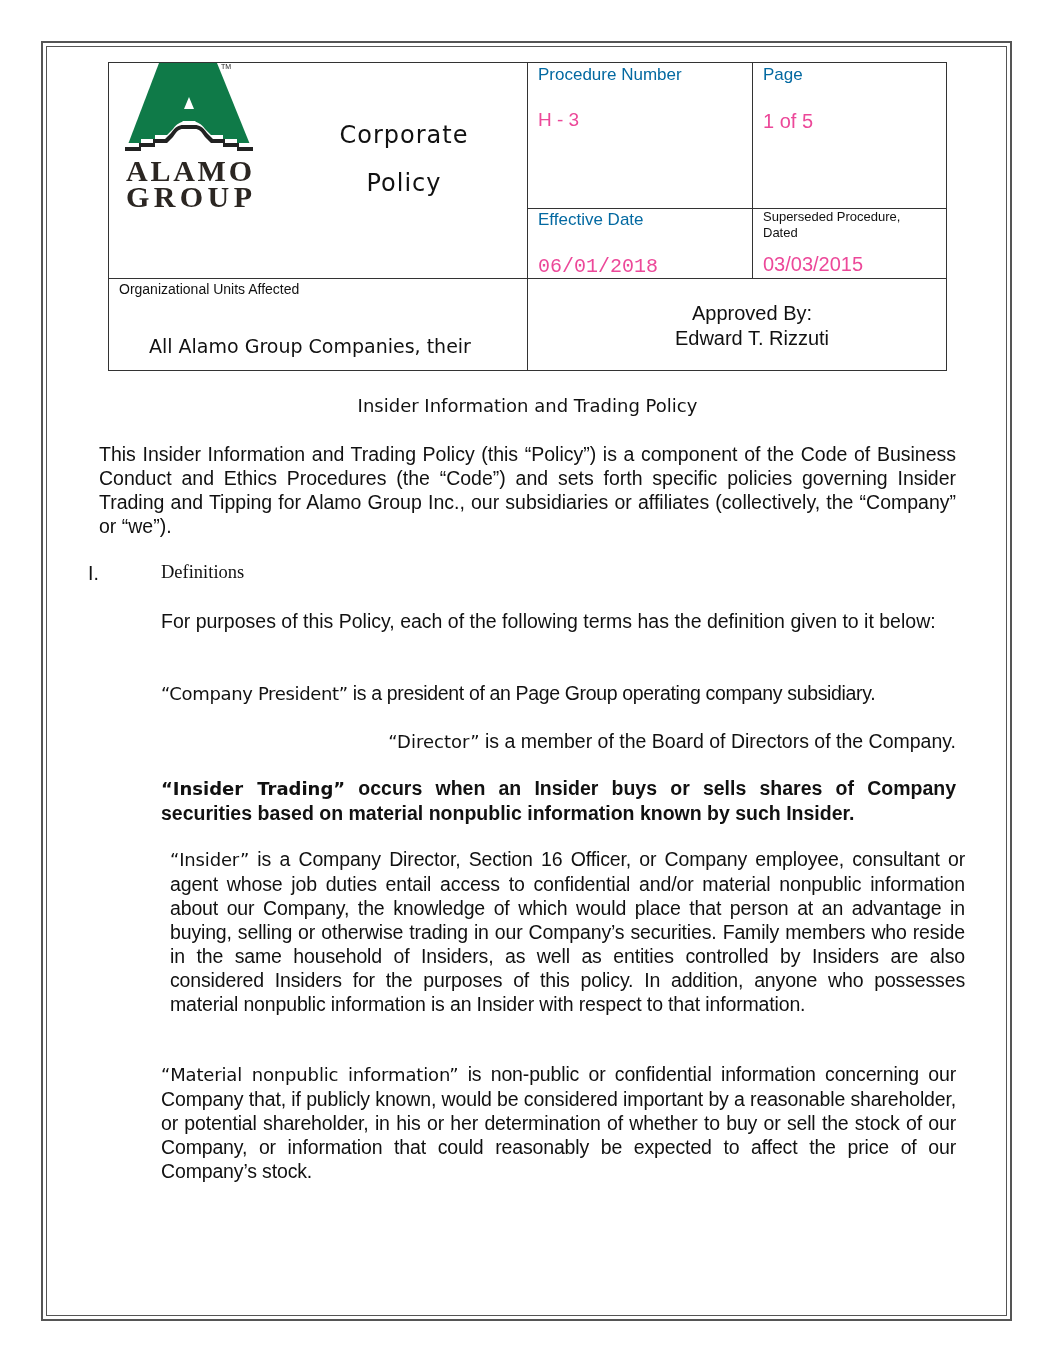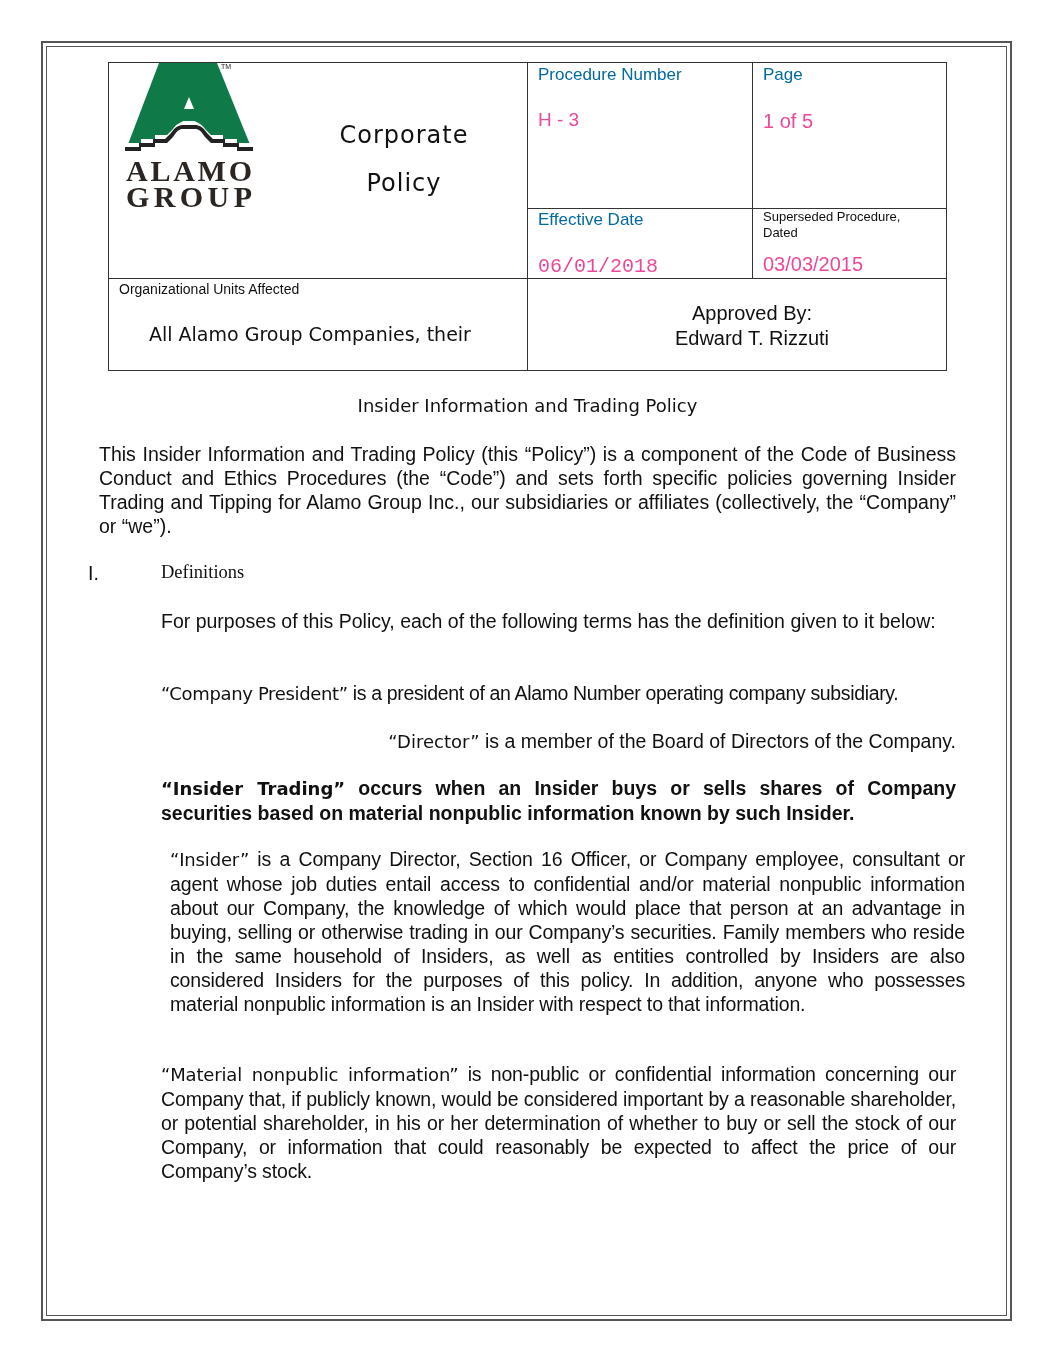--- a/index.html
+++ b/index.html
@@ -14,21 +14,21 @@
   .cell { position: absolute; box-sizing: border-box; }
   .vline { position: absolute; background: #333; width: 1px; }
   .hline { position: absolute; background: #333; height: 1px; }
   .lbl { font-size: 17px; color: #0369a1; }
   .val { font-size: 20px; color: #ec4899; }
   .small { font-size: 13px; line-height: 16px; }
   .logo { position: absolute; left: 14px; top: 0px; width: 132px; height: 148px; }
   .corp-title { position: absolute; left: 185px; top: 48px; width: 220px; text-align: center;
                 font-family: "DejaVu Sans", sans-serif; font-size: 24px; line-height: 48px; letter-spacing: 1px; }
   .org-lbl { position: absolute; left: 10px; top: 218px; font-size: 14px; }
-  .org-val { position: absolute; left: 40px; top: 258px; font-family: "DejaVu Sans", sans-serif;
+  .org-val { position: absolute; left: 40px; top: 270px; font-family: "DejaVu Sans", sans-serif;
              font-size: 19px; line-height: 26px; }
   .approved { position: absolute; left: 420px; top: 238px; width: 446px; text-align: center;
               font-size: 20px; line-height: 25px; }
   .doc-title { position: absolute; left: 0; width: 1055px; top: 395px; text-align: center;
                font-family: "DejaVu Sans", sans-serif; font-size: 18px; }
   .para { position: absolute; text-align: justify; font-size: 19.5px; line-height: 24px; }
   .para-intro { left: 99px; top: 442px; width: 857px; }
   .section-num { position: absolute; left: 88px; top: 562px; font-size: 19.5px; }
   .section-title { position: absolute; left: 161px; top: 562px; font-family: Liberation Serif, serif; font-size: 18.5px; }
   .def { left: 161px; width: 795px; }
@@ -91,21 +91,21 @@
 <div class="doc-title">Insider Information and Trading Policy</div>
 
 <div class="para para-intro">This Insider Information and Trading Policy (this “Policy”) is a component of the Code of Business Conduct and Ethics Procedures (the “Code”) and sets forth specific policies governing Insider Trading and Tipping for Alamo Group Inc., our subsidiaries or affiliates (collectively, the “Company” or “we”).</div>
 
 <div class="section-num">I.</div>
 <div class="section-title">Definitions</div>
 
 <div class="para def" style="top:609px;">For purposes of this Policy, each of the following terms has the definition given to it below:</div>
 
 <div class="para def" style="top:681px; letter-spacing:-0.35px;">
-  <span class="term">“Company President”</span><span> is a president of an Alamo Number operating company subsidiary.</span>
+  <span class="term">“Company President”</span><span> is a president of an Page Group operating company subsidiary.</span>
 </div>
 
 <div class="para def" style="top:729px; text-align:right;">
   <span class="term">“Director”</span><span> is a member of the Board of Directors of the Company.</span>
 </div>
 
 <div class="para def" style="top:776px;font-weight:bold;">
   <span class="term">“Insider Trading”</span><span> occurs when an Insider buys or sells shares of Company securities based on material nonpublic information known by such Insider.</span>
 </div>
 

